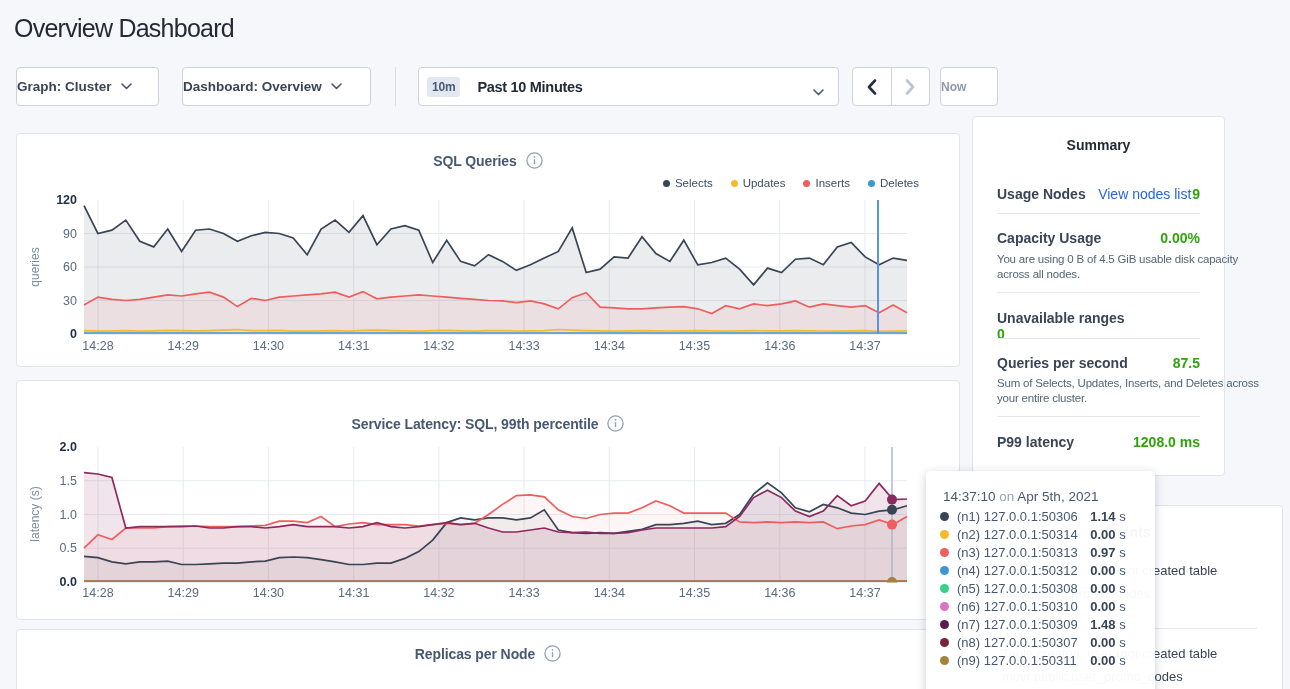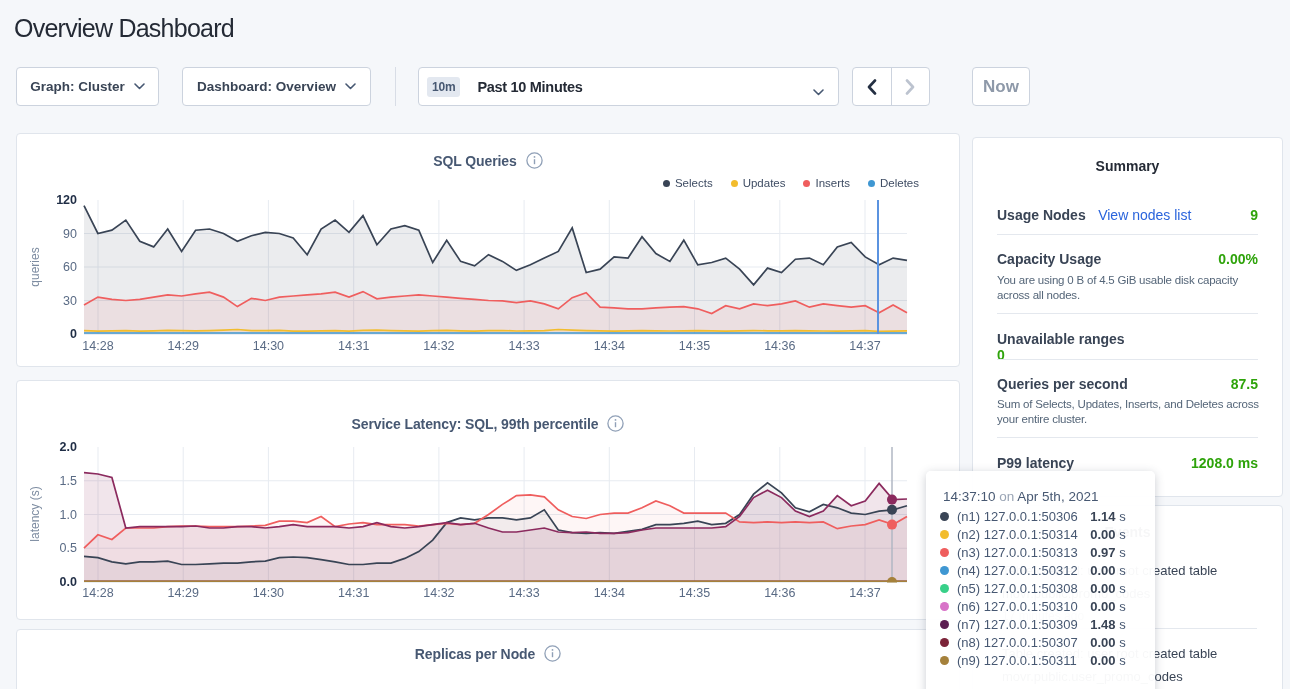--- a/index.html
+++ b/index.html
@@ -1,20 +1,20 @@
 <!DOCTYPE html>
 <html><head><meta charset="utf-8"><title>Overview Dashboard</title>
 <style>
 * { margin:0; padding:0; box-sizing:border-box; }
 html,body { width:1290px; height:689px; overflow:hidden; }
 body { background:#f5f7fa; font-family:"Liberation Sans",sans-serif; position:relative; }
 .abs { position:absolute; }
 h1 { position:absolute; left:14px; top:14px; font-size:25px; font-weight:400; color:#242a35; letter-spacing:-0.75px;text-align:right; }
 .btn { position:absolute; top:67px; height:39px; background:#fff; border:1px solid #ccd3de; border-radius:4px;
-  display:flex; align-items:center; justify-content:center; gap:9px; font-size:13.5px; font-weight:700; color:#394455; }
+  display:flex; align-items:center; gap:9px; font-size:13.5px; font-weight:700; color:#394455; }
 .card { position:absolute; background:#fff; border:1px solid #e0e5ec; border-radius:4px; }
 .ctitle { display:flex; align-items:center; justify-content:center; gap:9px; font-size:14px; font-weight:700; color:#475872; letter-spacing:-0.1px; }
 .sumrow { position:absolute; left:24px; right:24px; display:flex; justify-content:space-between; align-items:baseline; }
 .sumlab { font-size:14px; font-weight:700; color:#394455; }
 .sumval { font-size:14px; font-weight:700; color:#2ea30a; }
 .sumsub { position:absolute; left:24px; font-size:11.5px; color:#546578; line-height:14.5px; white-space:nowrap; letter-spacing:-0.2px; }
 .sdiv { position:absolute; left:24px; right:24px; height:1px; background:#e4e8ee; }
 .leg { display:flex; align-items:center; gap:5px; font-size:11.5px; color:#3e4c63; }
 .ldot { width:7px; height:7px; border-radius:50%; }
 </style></head>
@@ -42,21 +42,21 @@
     <svg width="10" height="16" viewBox="0 0 10 16">
         <path d="M8 1.5L2 8l6 6.5" fill="none" stroke="#242f42" stroke-width="2.6" stroke-linecap="round" stroke-linejoin="round"></path>
       </svg>
   </div>
   <div style="flex:1; display:flex; align-items:center; justify-content:center;">
     <svg width="10" height="16" viewBox="0 0 10 16">
         <path d="M2 1.5L8 8l-6 6.5" fill="none" stroke="#bcc3cf" stroke-width="2.6" stroke-linecap="round" stroke-linejoin="round"></path>
       </svg>
   </div>
 </div>
-<div class="btn" style="left:940px; width:58px; color:#8e99a9; font-size:17px;margin-left:32px;">Now</div>
+<div class="btn" style="left:940px; width:58px; color:#8e99a9; font-size:12px;">Now</div>
 
 <div class="card" style="left:16px; top:133px; width:944px; height:234px;">
   <div class="ctitle" style="margin-top:18px;">SQL Queries <svg width="17" height="17" viewBox="0 0 17 17" style="flex:0 0 auto">
         <circle cx="8.5" cy="8.5" r="7.6" fill="none" stroke="#90a0b7" stroke-width="1.3"></circle>
         <line x1="8.5" y1="7.2" x2="8.5" y2="12.2" stroke="#90a0b7" stroke-width="1.4"></line>
         <circle cx="8.5" cy="4.9" r="0.9" fill="#90a0b7"></circle>
       </svg></div>
   <div style="position:absolute; right:40px; top:43px; display:flex; gap:18px;">
     <div class="leg"><span class="ldot" style="background:#394455"></span>Selects</div>
     <div class="leg"><span class="ldot" style="background:#f2bc2d"></span>Updates</div>
@@ -164,21 +164,21 @@
 </div>
 
 <div class="card" style="left:16px; top:629px; width:944px; height:120px;">
   <div class="ctitle" style="margin-top:15px;">Replicas per Node <svg width="17" height="17" viewBox="0 0 17 17" style="flex:0 0 auto">
         <circle cx="8.5" cy="8.5" r="7.6" fill="none" stroke="#90a0b7" stroke-width="1.3"></circle>
         <line x1="8.5" y1="7.2" x2="8.5" y2="12.2" stroke="#90a0b7" stroke-width="1.4"></line>
         <circle cx="8.5" cy="4.9" r="0.9" fill="#90a0b7"></circle>
       </svg></div>
 </div>
 
-<div class="card" style="left:972px; top:137px; width:311px; height:360px;">
+<div class="card" style="left:972px; top:116px; width:253px; height:360px;">
   <div style="text-align:center; margin-top:20px; font-size:14px; font-weight:700; color:#242a35;">Summary</div>
   <div class="sumrow" style="top:68px;">
     <span><span class="sumlab">Usage Nodes</span> <a style="color:#2a64dc; font-weight:400; font-size:14px; text-decoration:none; margin-left:8px;">View nodes list</a></span>
     <span class="sumval">9</span>
   </div>
   <div class="sdiv" style="top:96px;"></div>
   <div class="sumrow" style="top:113px;">
       <span class="sumlab">Capacity Usage</span>
       <span class="sumval">0.00%</span>
     </div>

